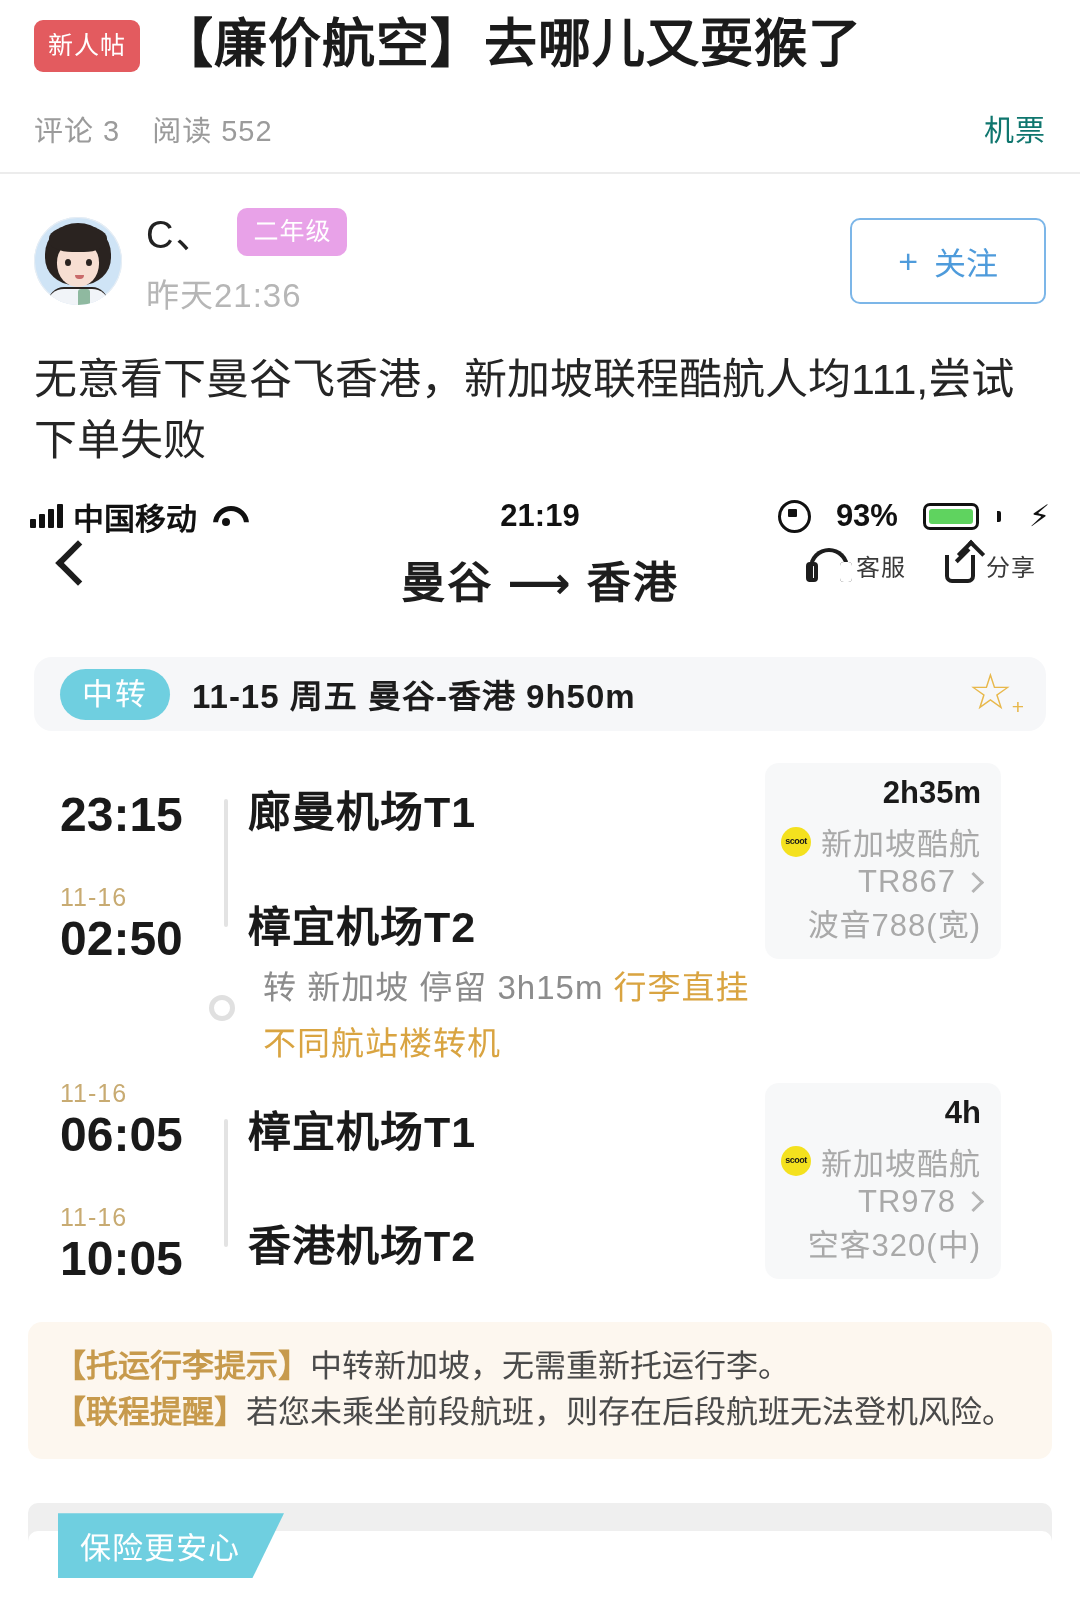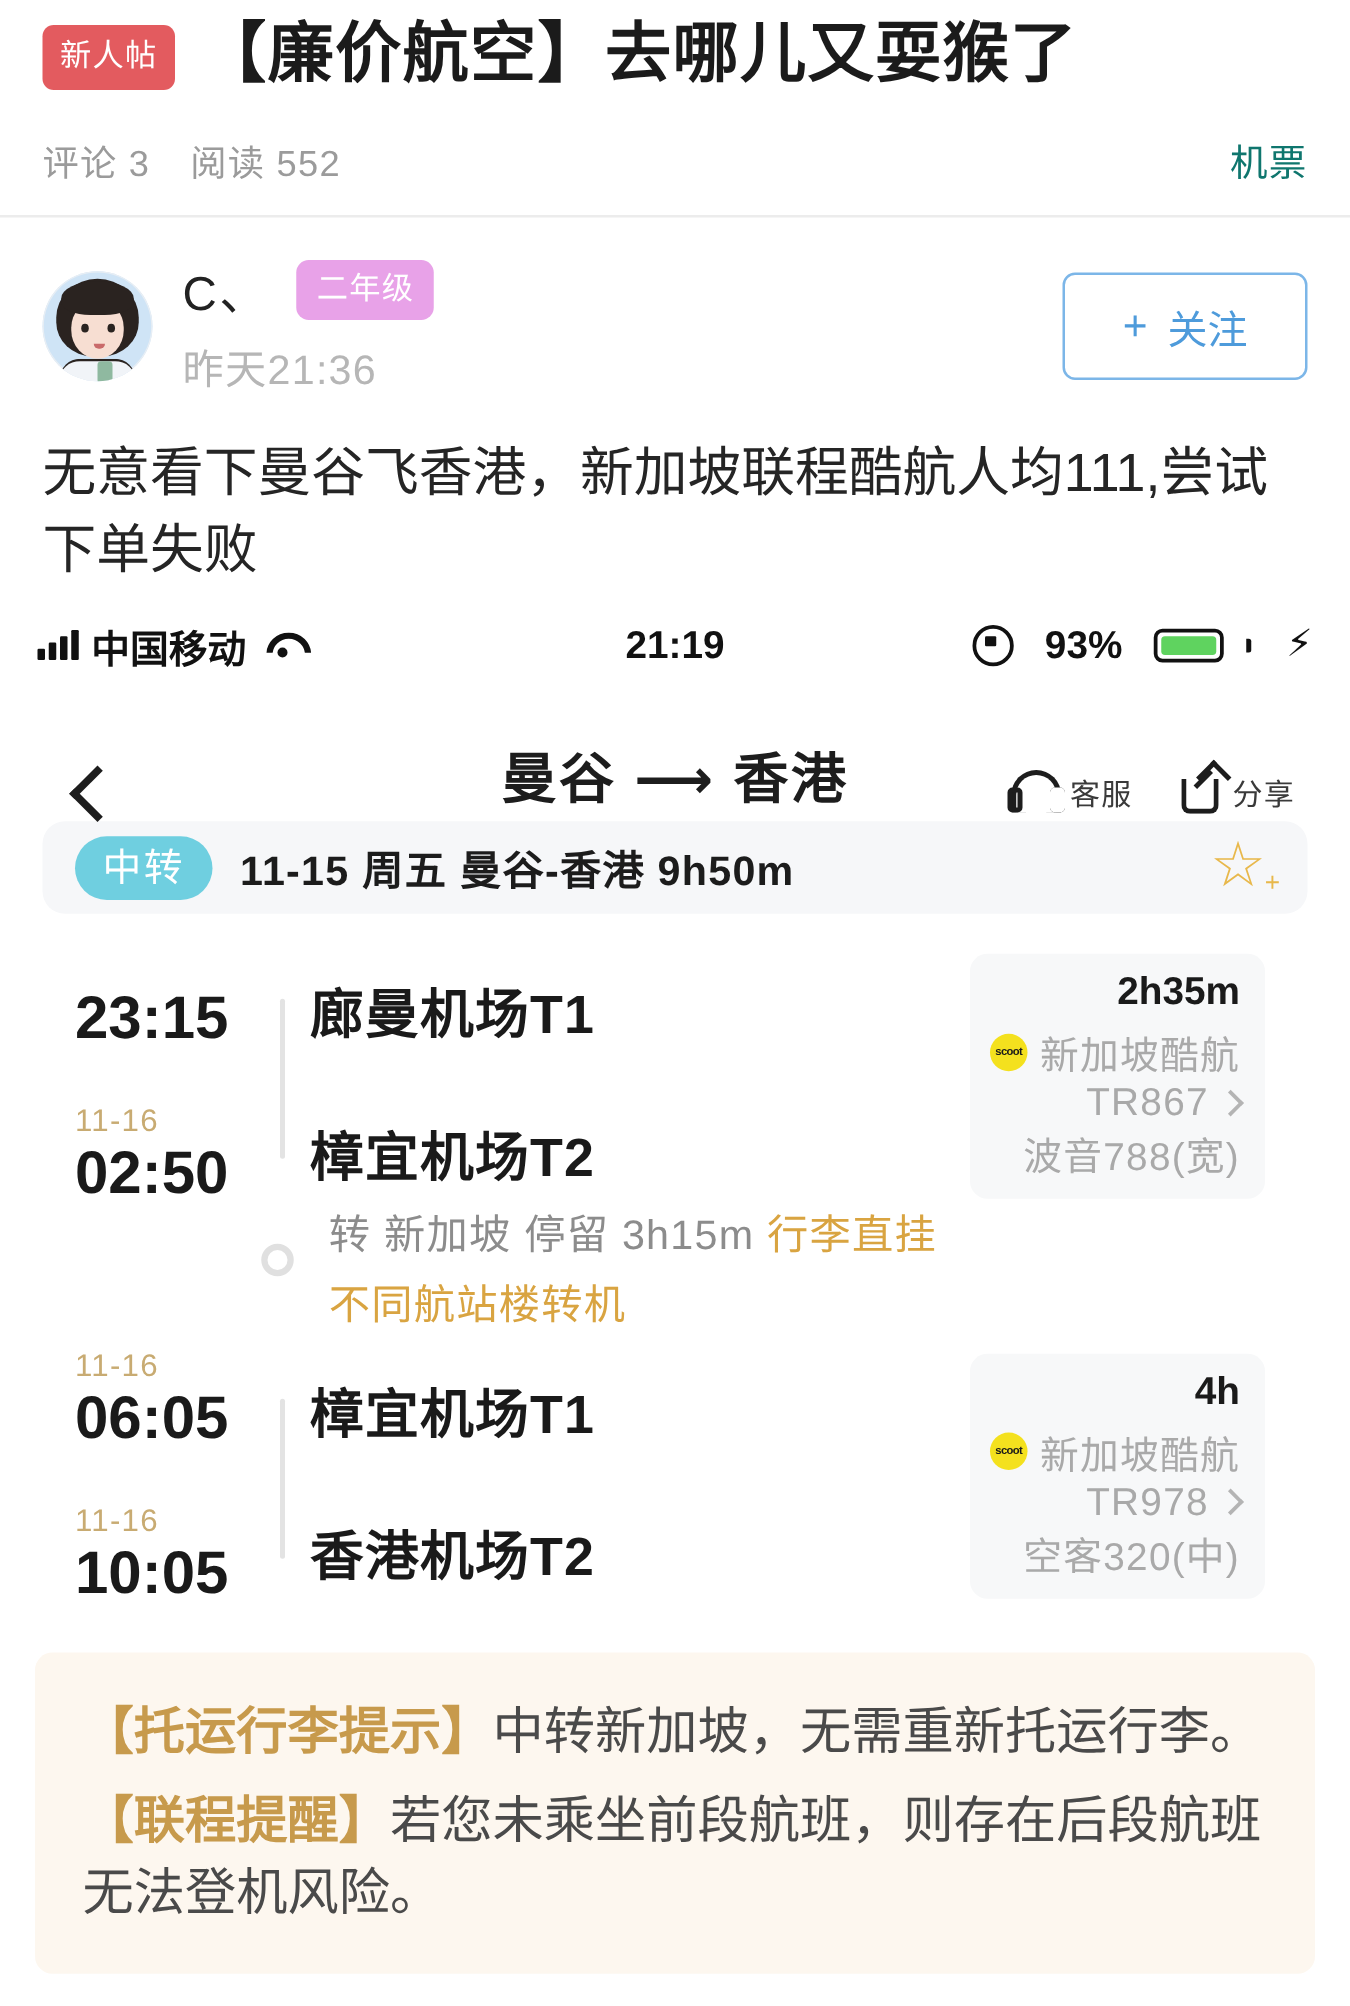--- a/index.html
+++ b/index.html
@@ -112,21 +112,21 @@
   .sb-center{position:absolute;left:0;right:0;text-align:center;font-size:31px;font-weight:700;pointer-events:none;}
   .sb-right{margin-left:auto;display:flex;align-items:center;gap:25px;z-index:2;}
   .lockrot{width:27px;height:27px;border:3px solid #111;border-radius:50%;position:relative;}
   .lockrot::after{content:"";position:absolute;left:7px;top:6px;width:9px;height:8px;background:#111;border-radius:1px;}
   .batt{width:56px;height:27px;border:3px solid #111;border-radius:7px;padding:3px;box-sizing:border-box;}
   .batt div{height:100%;background:#5fd35f;border-radius:3px;}
   .battcap{width:4px;height:11px;background:#111;border-radius:0 2px 2px 0;margin-left:-7px;}
   .bolt{font-size:30px;line-height:1;margin-left:3px;}
 
   .navbar{
-    height:104px;display:flex;align-items:flex-end;
+    height:104px;display:flex;align-items:flex-start;
     padding:0 34px;position:relative;
   }
   .back-chev{
     width:26px;height:26px;border-left:6px solid #1d1d1d;border-bottom:6px solid #1d1d1d;
     transform:rotate(45deg);margin-left:28px;
   }
   .nav-title{
     position:absolute;left:0;right:0;text-align:center;
     font-size:44px;font-weight:700;color:#1d1d1d;letter-spacing:2px;
     pointer-events:none;
@@ -152,21 +152,21 @@
   }
   .chip-transfer{
     background:#6fcfe0;color:#fff;font-size:31px;
     border-radius:28px;padding:10px 22px;letter-spacing:2px;line-height:1;
   }
   .summary-text{margin-left:22px;font-size:33px;color:#1c1c1c;font-weight:700;letter-spacing:1px;}
   .star{margin-left:auto;position:relative;width:52px;height:50px;color:#e8b84b;font-size:50px;line-height:46px;}
   .star-plus{position:absolute;right:-4px;bottom:2px;font-size:21px;line-height:1;color:#e8b84b;}
 
   
-  .itin{position:relative;margin:28px 0 0 0;padding:0 34px;}
+  .itin{position:relative;margin:28px 11px 0 0;padding:0 34px;}
   .leg{display:flex;align-items:flex-start;position:relative;}
   .times{width:190px;flex:none;padding-left:26px;box-sizing:border-box;}
   .daylbl{font-size:25px;color:#c8ab72;letter-spacing:1px;height:30px;}
   .timeval{font-size:48px;color:#1a1a1a;font-weight:700;letter-spacing:0;line-height:1.08;}
   .vline{width:4px;background:#e3e3e3;border-radius:2px;flex:none;margin:14px 0 0 0;}
   .ports{flex:1;padding-left:20px;}
   .portname{font-size:43px;color:#1a1a1a;font-weight:700;letter-spacing:1px;line-height:1.08;}
 
   .airline-box{
     position:absolute;right:34px;
@@ -196,21 +196,21 @@
   .tline1{font-size:33px;color:#8c8c8c;letter-spacing:1px;}
   .t-orange{color:#d9a441;}
   .tline2{font-size:33px;color:#d9a441;letter-spacing:1px;margin-top:8px;}
 
   
   .notice{
     margin:38px 28px 0 28px;
     background:#fdf7ef;border-radius:14px;
     padding:22px 26px 24px 26px;
   }
-  .notice p{margin:12px;font-size:41px;line-height:1.42;color:#4a4a4a;letter-spacing:0px;}
+  .notice p{margin:0;font-size:32px;line-height:1.42;color:#4a4a4a;letter-spacing:0px;}
   .notice .hl{color:#c79a4c;font-weight:700;}
 
   
   .price-wrap{margin:44px 28px 0 28px;background:#efefef;border-radius:10px;padding:28px 0 0 0;}
   .price-card{
     margin:0 0 0 0;background:#fff;border-radius:10px;
     position:relative;padding:0 0 0 0;min-height:180px;
   }
   .ribbon{
     position:absolute;left:30px;top:-18px;

